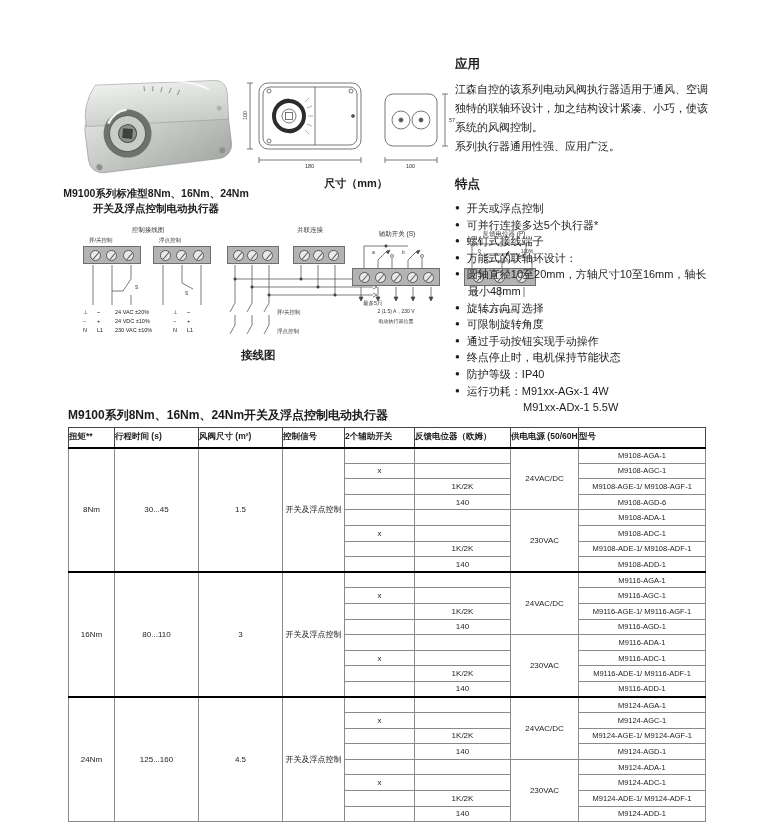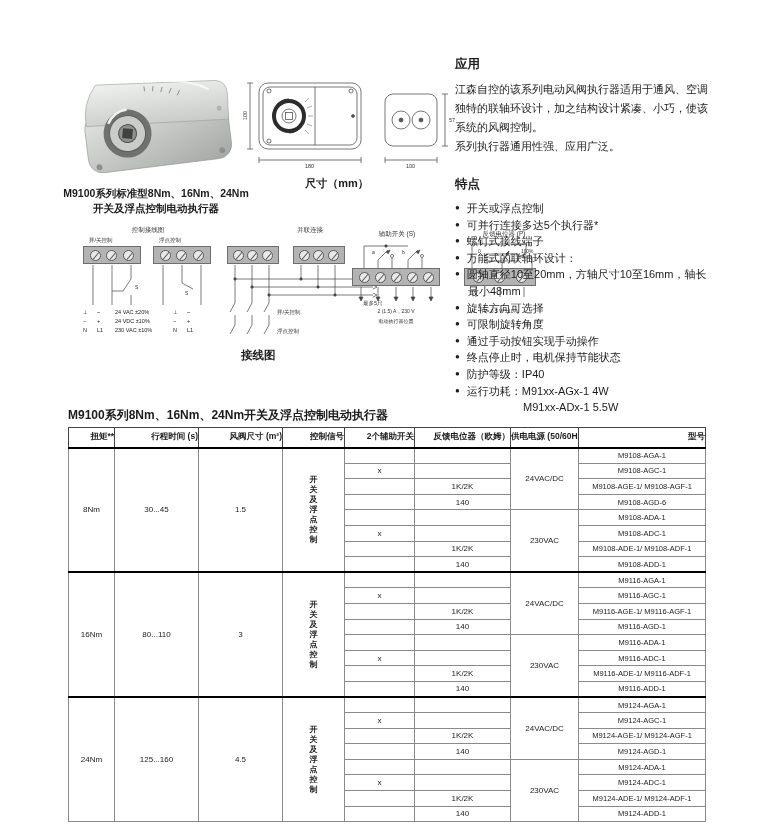--- a/index.html
+++ b/index.html
@@ -8,21 +8,21 @@
   .page { position:relative; width:770px; height:832px; background:#ffffff; overflow:hidden; }
 
   .page-title { position:absolute; left:68px; top:16px; font-size:15px; font-weight:bold; letter-spacing:.2px; }
 
   
   .photo { position:absolute; left:70px; top:56px; width:172px; height:126px; }
   .photo-caption { position:absolute; left:58px; top:186px; width:196px; text-align:center; font-size:10.5px; font-weight:bold; line-height:15px; }
 
   
   .dims { position:absolute; left:243px; top:78px; width:212px; height:100px; }
-  .dims-caption { position:absolute; left:231px; top:176px; width:212px; text-align:center; font-size:11px; font-weight:bold; }
+  .dims-caption { position:absolute; left:250px; top:176px; width:212px; text-align:center; font-size:11px; font-weight:bold; }
 
   
   .wiring { position:absolute; left:75px; top:226px; width:392px; height:146px; font-size:6px; }
   .w-title { position:absolute; font-size:6.5px; color:#333; text-align:center; }
   .sub-label { position:absolute; font-size:5.5px; color:#333; }
   .strip { position:absolute; height:18px; background:#b3b3b3; border:1px solid #6e6e6e; display:flex; align-items:center; justify-content:space-around; padding:0 3px; }
   .screw { width:11px; height:11px; border-radius:50%; background:#e9e9e9; border:1px solid #5a5a5a; position:relative; overflow:hidden; }
   .screw::after { content:""; position:absolute; left:4.5px; top:-2px; width:1.4px; height:15px; background:#5a5a5a; transform:rotate(40deg); }
   .lead-labels { position:absolute; font-size:5.5px; color:#222; line-height:9px; white-space:pre; }
   .lead-row span { display:inline-block; }
@@ -34,24 +34,24 @@
   .sec-heading { font-size:12.5px; font-weight:bold; margin-bottom:7px; }
   .app-line { font-size:11px; line-height:19px; }
   .features { margin-top:20px; }
   .feat-row { display:flex; gap:7px; line-height:16.6px; font-size:11px; }
   .feat-bullet { font-size:8px; line-height:16.6px; }
   .feat-cont { font-size:11px; line-height:16.6px; }
 
   
   .table-title { position:absolute; left:68px; top:407px; font-size:12px; font-weight:bold; }
   .spec-table { position:absolute; left:68px; top:427px; border-collapse:collapse; table-layout:fixed; width:637px; border:1.5px solid #000; }
-  .spec-table th { border:1px solid #444; font-size:8.5px; font-weight:bold; height:20px; text-align:right; white-space:nowrap; overflow:hidden; }
+  .spec-table th { border:1px solid #444; font-size:8.5px; font-weight:bold; height:20px; text-align:left; white-space:nowrap; overflow:hidden; }
   .spec-table td { border:1px solid #8a8a8a; font-size:8px; height:15.6px; text-align:center; vertical-align:middle; white-space:nowrap; overflow:hidden; padding:0 2px; }
   .spec-table tr.group-top td { border-top:2px solid #000; }
-  .spec-table td.c-ctl { white-space:normal; line-height:10px; padding:0 24px;font-weight:bold; }
+  .spec-table td.c-ctl { white-space:normal; line-height:10px; padding:0 0; }
   .spec-table td.c-model { font-size:7.5px; }
   svg text { font-family:"Liberation Sans", sans-serif; }
 </style>
 </head>
 <body>
 
 <div class="page">
 
 
   <div class="photo">

